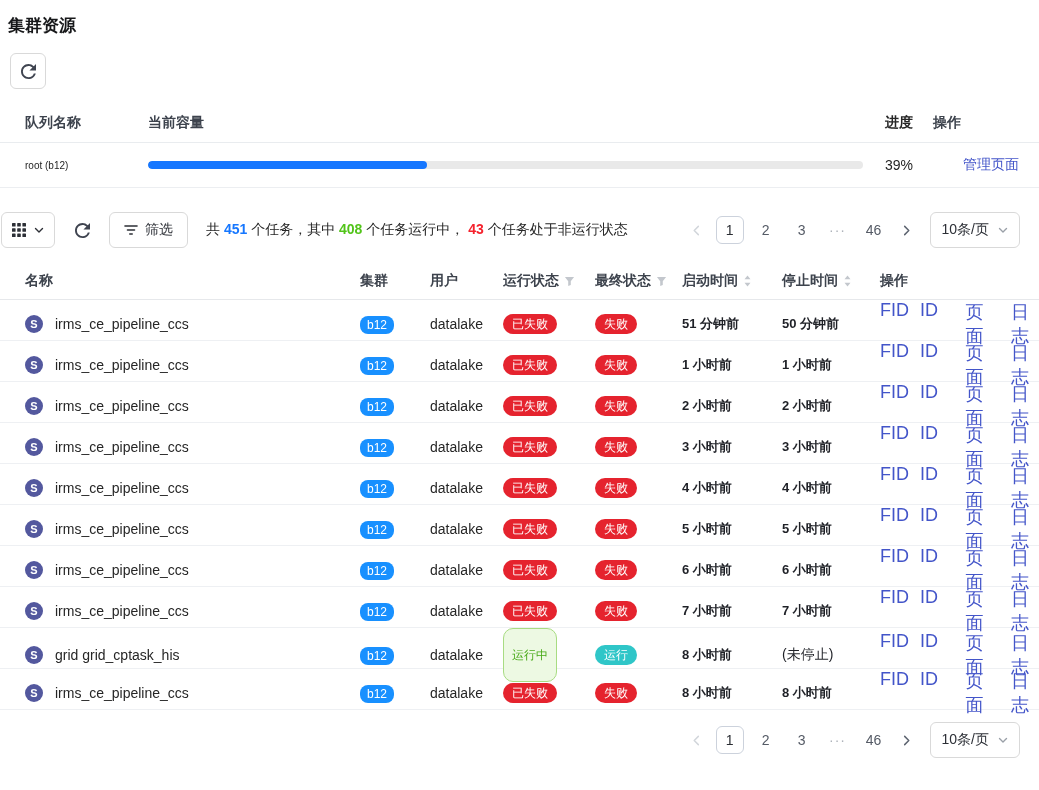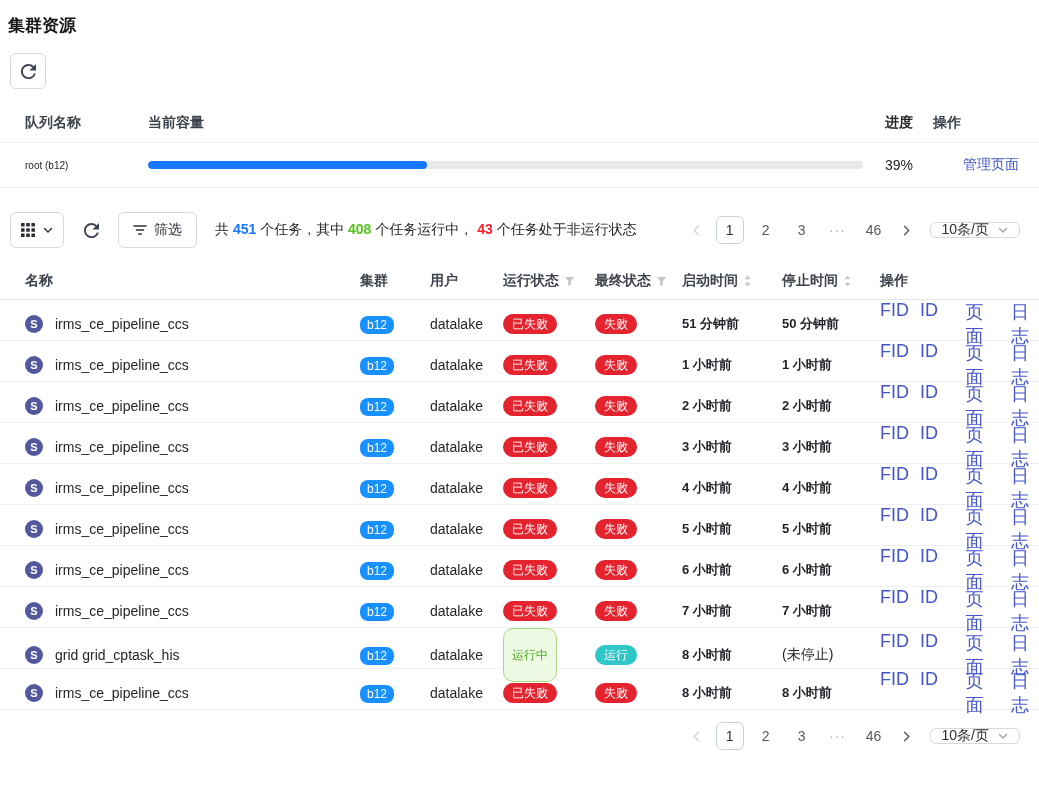--- a/index.html
+++ b/index.html
@@ -69,21 +69,21 @@
   a.link, .link {
     color: var(--link, #4355c9);
     text-decoration: none;
     cursor: pointer;
     text-align: right;
   }
   
   .tasks-section { margin-top: 24px; }
   .toolbar {
     display: flex; align-items: center;
-    margin: 14px 19px 0 10px;
+    margin: 14px 19px 0 1px;
     gap: 12px;
   }
   .summary { margin-left: 6px; color: #262626; white-space: nowrap; }
   .summary .num { font-weight: 700; }
   .summary .num.blue  { color: var(--num-blue,  #1677ff); }
   .summary .num.green { color: var(--num-green, #52c41a); }
   .summary .num.red   { color: var(--num-red,   #f5222d); }
   
   .pager { display: flex; align-items: center; gap: 8px; margin-left: auto; }
   .pg-btn {
@@ -94,21 +94,21 @@
   .pg-btn.disabled { color: #d2d6db; cursor: default; }
   .pg-item {
     min-width: 28px; height: 28px; line-height: 28px;
     text-align: center; color: #555b66; border-radius: 6px; cursor: pointer;
   }
   .pg-item.active {
     border: 1px solid #ccd2dc; color: #2a2d33; line-height: 26px; background: #fff;
   }
   .pg-item.ellipsis { color: #aeb3ba; letter-spacing: 1px; }
   .pg-size {
-    height: 16px;
+    height: 36px;
     border: 1px solid #d9d9d9; border-radius: 6px;
     padding: 0 11px;
     display: inline-flex; align-items: center; gap: 9px;
     color: #2c2f36; cursor: pointer; background: #fff;
     margin-left: 4px;
   }
   .pg-size .chev { color: #9aa0a8; display: inline-flex; }
   
   .task-table { margin-top: 15px; }
   .task-grid {

